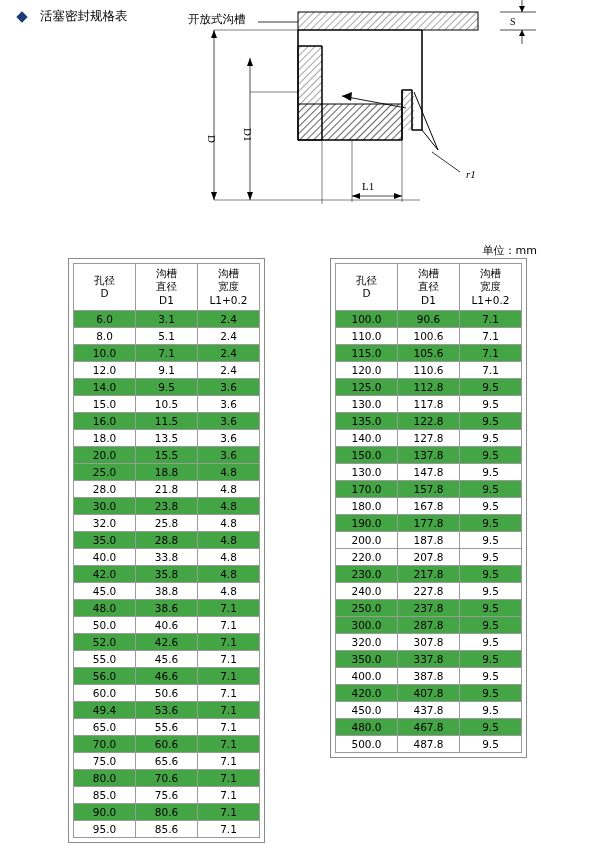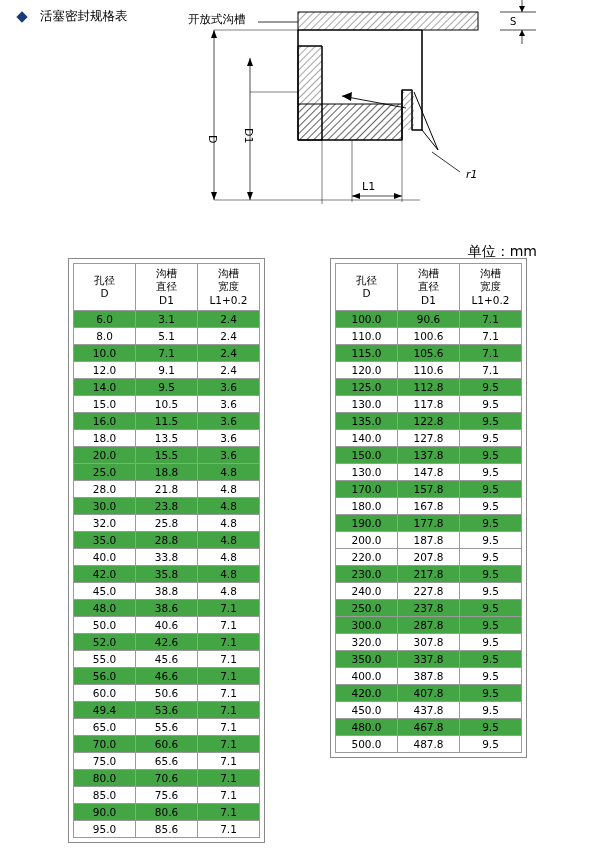--- a/index.html
+++ b/index.html
@@ -35,20 +35,21 @@
     display: inline-block;
   }
 
   
   .drawing {
     position: absolute;
     left: 170px;
     top: 0px;
     width: 420px;
     height: 230px;
+    font-family: Liberation Serif, serif;
   }
   .drawing svg { display: block; }
 
   .dwg-label {
     position: absolute;
     font-size: 11.5px;
     white-space: nowrap;
   }
   #lbl-open { left: 18px; top: 12px; }
   #lbl-s { left: 340px; top: 16px; font-size: 10px;}
@@ -59,21 +60,21 @@
     text-orientation: mixed;
   }
   #lbl-d  { left: 36px; top: 135px; font-size: 11px; }
   #lbl-d1 { left: 72px; top: 128px; font-size: 11px; }
 
   
   .unit-note {
     position: absolute;
     right: 63px;
     top: 243px;
-    font-size: 14px;
+    font-size: 11px;
     white-space: nowrap;
   }
 
   
   .table-wrap {
     position: absolute;
     border: 1px solid #8a8a8a;
     background: #fff;
     padding: 4px;
   }

